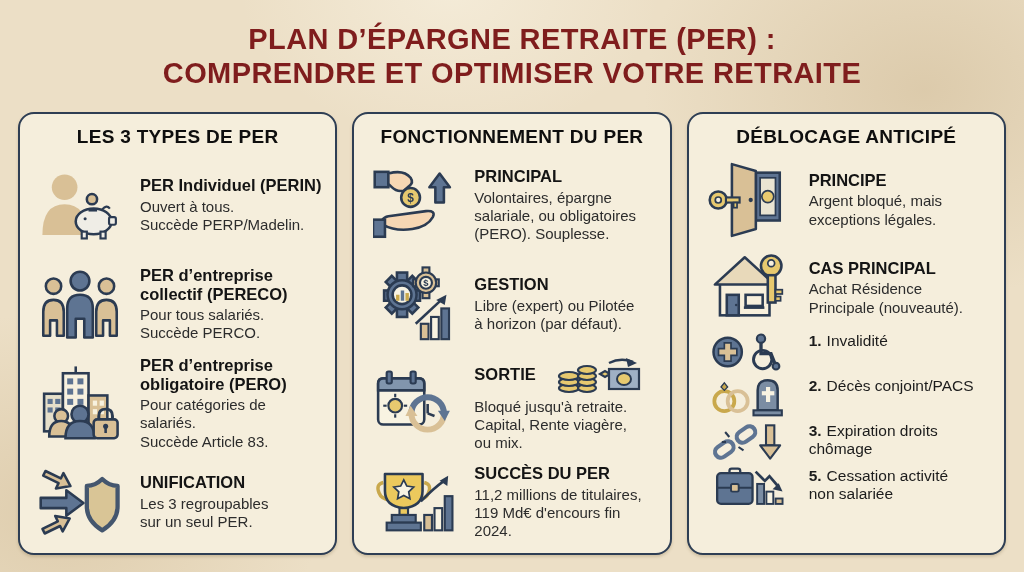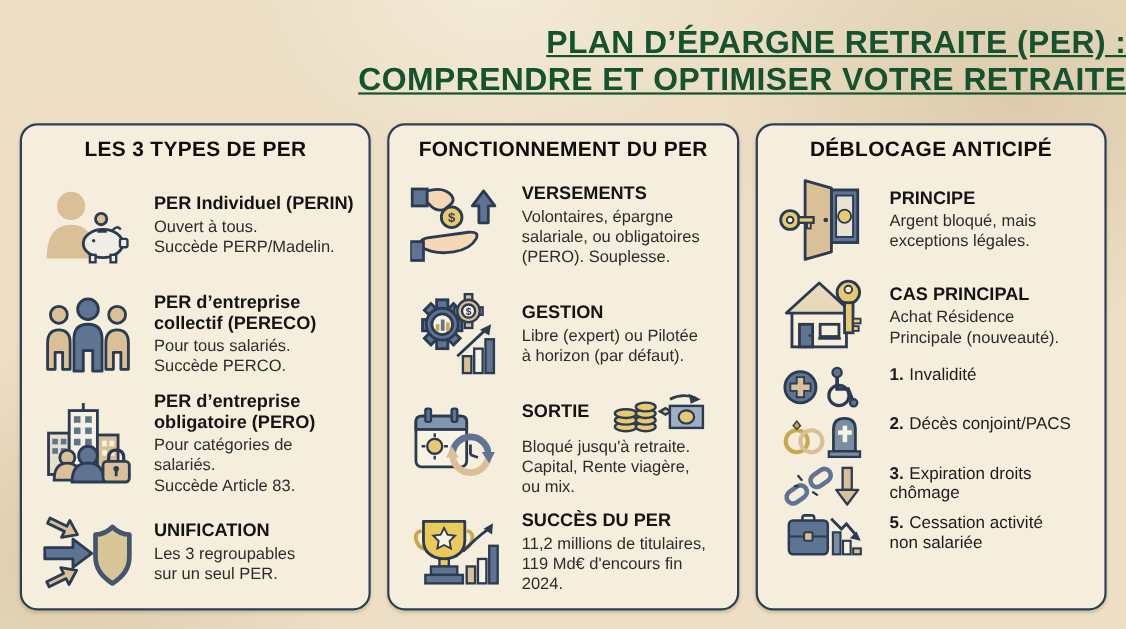--- a/index.html
+++ b/index.html
@@ -7,24 +7,23 @@
     position:relative;width:1024px;height:572px;overflow:hidden;
     background:#ecdfc6;
     font-family:"Liberation Sans",sans-serif;
   }
   .blob{position:absolute;border-radius:50%;pointer-events:none;}
   .blob.b1{width:560px;height:420px;right:-180px;top:-120px;background:radial-gradient(closest-side,rgba(201,178,139,.45),rgba(201,178,139,0));}
   .blob.b2{width:520px;height:400px;left:-200px;bottom:-140px;background:radial-gradient(closest-side,rgba(208,186,148,.5),rgba(208,186,148,0));}
   .blob.b3{width:420px;height:300px;left:240px;top:-160px;background:radial-gradient(closest-side,rgba(246,238,220,.8),rgba(246,238,220,0));}
 
   .title{
-    position:absolute;top:22px;left:0;right:0;text-align:right;
-    font-size:29px;line-height:34px;font-weight:bold;color:#14532d;
+    position:absolute;top:22px;left:0;right:0;text-align:center;
+    font-size:29px;line-height:34px;font-weight:bold;color:#7f1d1d;
     letter-spacing:.4px;
-    text-decoration:underline;
   }
 
   .panels{position:absolute;left:18px;top:112px;width:988px;height:443px;display:flex;gap:15px;}
   .panel{
     flex:1;box-sizing:border-box;background:#f5eedc;
     border:2px solid #2e3e54;border-radius:16px;
     padding:8px 10px 4px 10px;
     box-shadow:0 2px 3px rgba(120,100,60,.25);
   }
   .panel-header{
@@ -176,21 +175,21 @@
               <rect x="2" y="8" width="16" height="18" fill="#5e7492" stroke="#2b3b52" stroke-width="3"></rect>
               <path d="M18 10 Q36 5 44 15 Q48 21 42 25 L36 30 Q28 32 22 26 L18 22 Z" fill="#f6d7b4" stroke="#2b3b52" stroke-width="3" stroke-linejoin="round"></path>
               <circle cx="44" cy="38" r="11" fill="#e7c96f" stroke="#2b3b52" stroke-width="3"></circle>
               <text x="44" y="43" font-size="14" font-weight="bold" text-anchor="middle" fill="#2b3b52">$</text>
               <path d="M78 10 L90 26 H83 V44 H73 V26 H66 Z" fill="#5e7492" stroke="#2b3b52" stroke-width="3" stroke-linejoin="round"></path>
               <path d="M12 70 Q8 62 18 60 L62 54 Q74 53 70 61 Q64 72 46 75 Q26 78 12 70 Z" fill="#f6d7b4" stroke="#2b3b52" stroke-width="3" stroke-linejoin="round"></path>
               <rect x="0" y="64" width="14" height="20" fill="#5e7492" stroke="#2b3b52" stroke-width="3"></rect>
             </svg>
           </div>
         <div class="txt">
-          <div class="t-title">VERSEMENTS</div>
+          <div class="t-title">PRINCIPAL</div>
           <div class="t-body">Volontaires, épargne
 salariale, ou obligatoires
 (PERO). Souplesse.</div>
         </div>
       </div>
 
       <div class="item">
         <div class="iconbox">
             <svg viewBox="0 0 96 96">
               <g stroke="#2b3b52" stroke-width="3">

